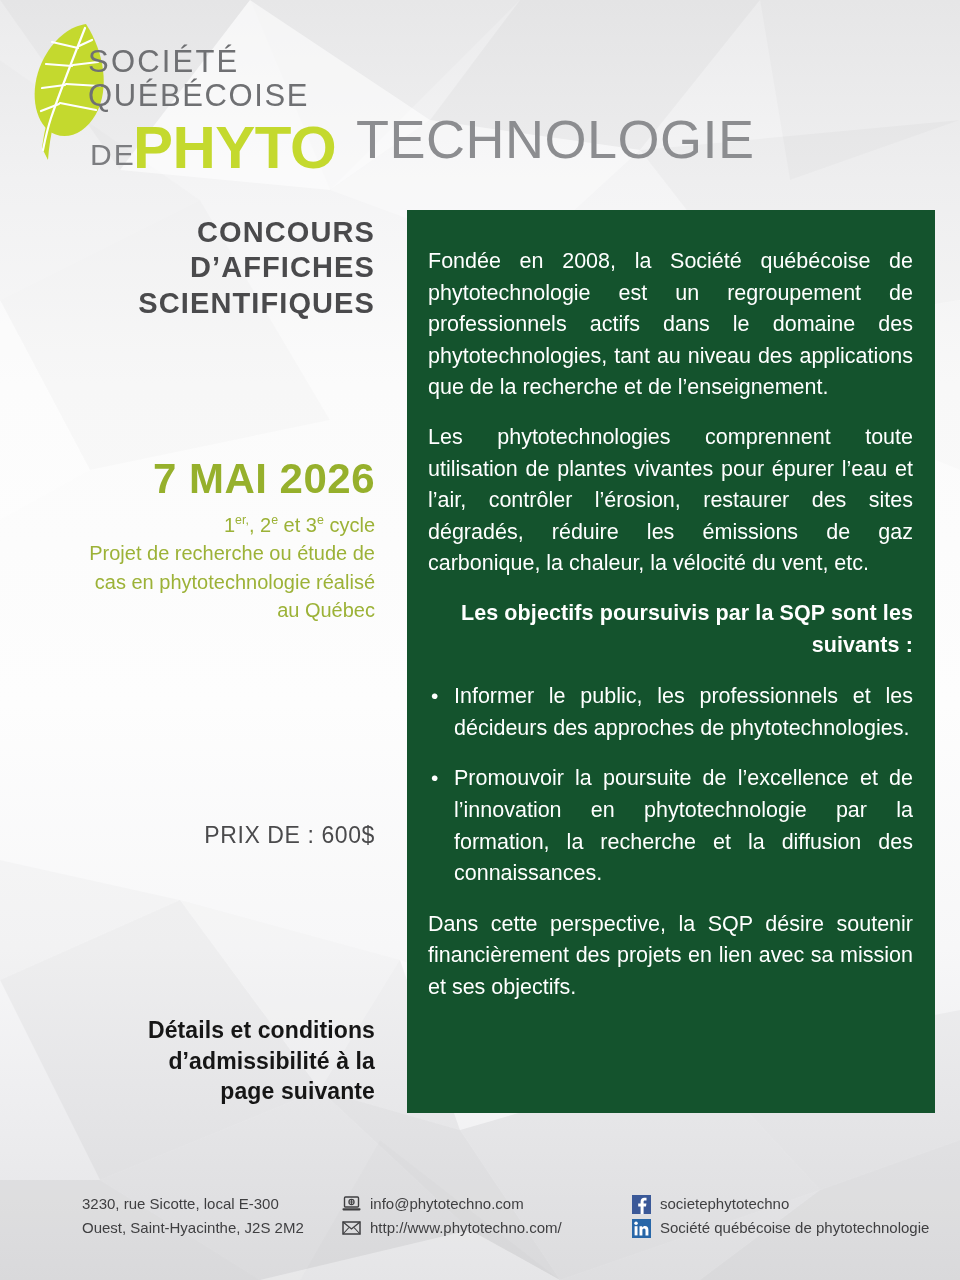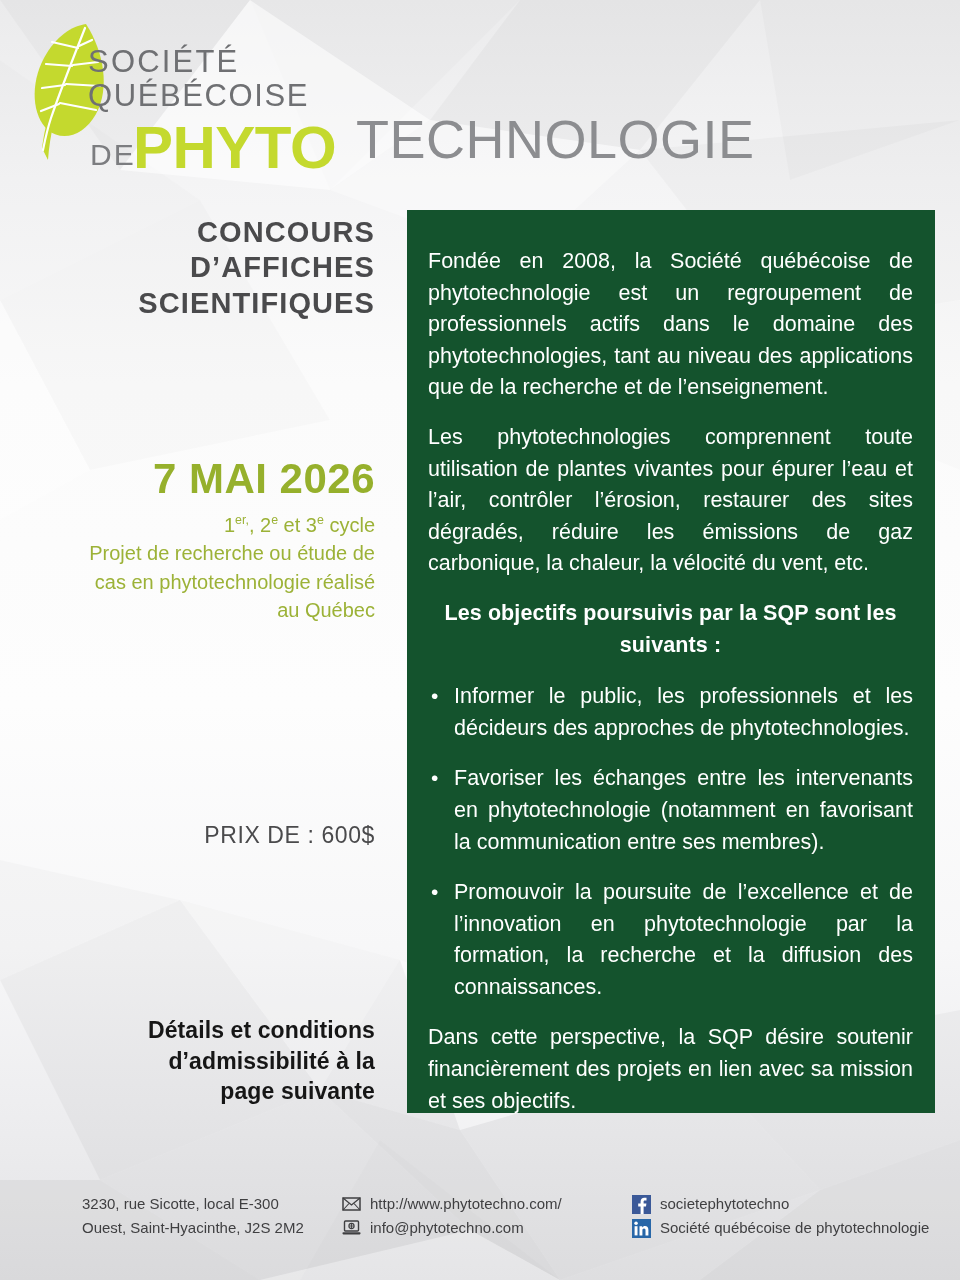--- a/index.html
+++ b/index.html
@@ -174,21 +174,21 @@
   }
   .panel p {
     margin: 0 0 18px 0;
     font-size: 21.5px;
     line-height: 1.47;
     text-align: justify;
     font-weight: 400;
   }
   .panel .objectives-head {
     font-weight: 700;
-    text-align: center;
+    text-align: right;
     margin-bottom: 20px;
     letter-spacing: 0.1px;
   }
   .bullets {
     margin: 0 0 14px 0;
     padding: 0;
     list-style: none;
   }
   .bullets li {
     position: relative;
@@ -341,55 +341,54 @@
       <span>page suivante</span>
     </div>
   </div>
 
   <div class="panel">
     <p>Fondée en 2008, la Société québécoise de phytotechnologie est un regroupement de professionnels actifs dans le domaine des phytotechnologies, tant au niveau des applications que de la recherche et de l’enseignement.</p>
     <p>Les phytotechnologies comprennent toute utilisation de plantes vivantes pour épurer l’eau et l’air, contrôler l’érosion, restaurer des sites dégradés, réduire les émissions de gaz carbonique, la chaleur, la vélocité du vent, etc.</p>
     <p class="objectives-head">Les objectifs poursuivis par la SQP sont les suivants :</p>
     <ul class="bullets">
       <li>Informer le public, les professionnels et les décideurs des approches de phytotechnologies.</li>
-      <li>Favoriser les échanges entre les intervenants en phytotechnologie (notamment en favorisant la communication entre ses membres).</li>
       <li>Promouvoir la poursuite de l’excellence et de l’innovation en phytotechnologie par la formation, la recherche et la diffusion des connaissances.</li>
     </ul>
     <p>Dans cette perspective, la SQP désire soutenir financièrement des projets en lien avec sa mission et ses objectifs.</p>
   </div>
 
   <div class="footer">
     <div class="footer-inner">
 
       <div class="fb-address">
         <span class="addr-line">3230, rue Sicotte, local E-300</span>
         <span class="addr-line">Ouest, Saint-Hyacinthe, J2S 2M2</span>
       </div>
 
       <div class="fb-contact">
-        <div class="frow">
-          <span class="ficon">
-            <svg width="19" height="14" viewBox="0 0 19 14">
-              <rect x="1" y="1" width="17" height="12" fill="none" stroke="#3f3f41" stroke-width="1.5"></rect>
-              <path d="M1,1 L9.5,8 L18,1" fill="none" stroke="#3f3f41" stroke-width="1.3"></path>
-              <path d="M1,13 L7,6.5 M18,13 L12,6.5" fill="none" stroke="#3f3f41" stroke-width="1.1"></path>
-            </svg>
-          </span>
-          <span class="ftext">http://www.phytotechno.com/</span>
-        </div>
         <div class="frow">
           <span class="ficon">
             <svg width="19" height="16" viewBox="0 0 19 16">
               <rect x="2.5" y="1" width="14" height="10" rx="1" fill="none" stroke="#3f3f41" stroke-width="1.4"></rect>
               <circle cx="9.5" cy="6" r="2.6" fill="none" stroke="#3f3f41" stroke-width="1.1"></circle>
               <path d="M6.9,6 H12.1 M9.5,3.4 V8.6" stroke="#3f3f41" stroke-width="0.9"></path>
               <rect x="0.5" y="12.2" width="18" height="2.2" rx="0.8" fill="#3f3f41"></rect>
             </svg>
           </span>
           <span class="ftext">info@phytotechno.com</span>
+        </div>
+        <div class="frow">
+          <span class="ficon">
+            <svg width="19" height="14" viewBox="0 0 19 14">
+              <rect x="1" y="1" width="17" height="12" fill="none" stroke="#3f3f41" stroke-width="1.5"></rect>
+              <path d="M1,1 L9.5,8 L18,1" fill="none" stroke="#3f3f41" stroke-width="1.3"></path>
+              <path d="M1,13 L7,6.5 M18,13 L12,6.5" fill="none" stroke="#3f3f41" stroke-width="1.1"></path>
+            </svg>
+          </span>
+          <span class="ftext">http://www.phytotechno.com/</span>
         </div>
       </div>
 
       <div class="fb-social">
         <div class="frow">
           <span class="ficon">
             <svg width="19" height="19" viewBox="0 0 19 19">
               <rect x="0" y="0" width="19" height="19" fill="#3b5998"></rect>
               <path d="M11.6,19 V11.5 H14.0 L14.4,8.6 H11.6 V6.8 C11.6,6.0 11.8,5.4 13.0,5.4 H14.5 V2.8 C14.2,2.8 13.3,2.7 12.3,2.7 C10.1,2.7 8.6,4.0 8.6,6.5 V8.6 H6.2 V11.5 H8.6 V19 Z" fill="#ffffff"></path>
             </svg>

